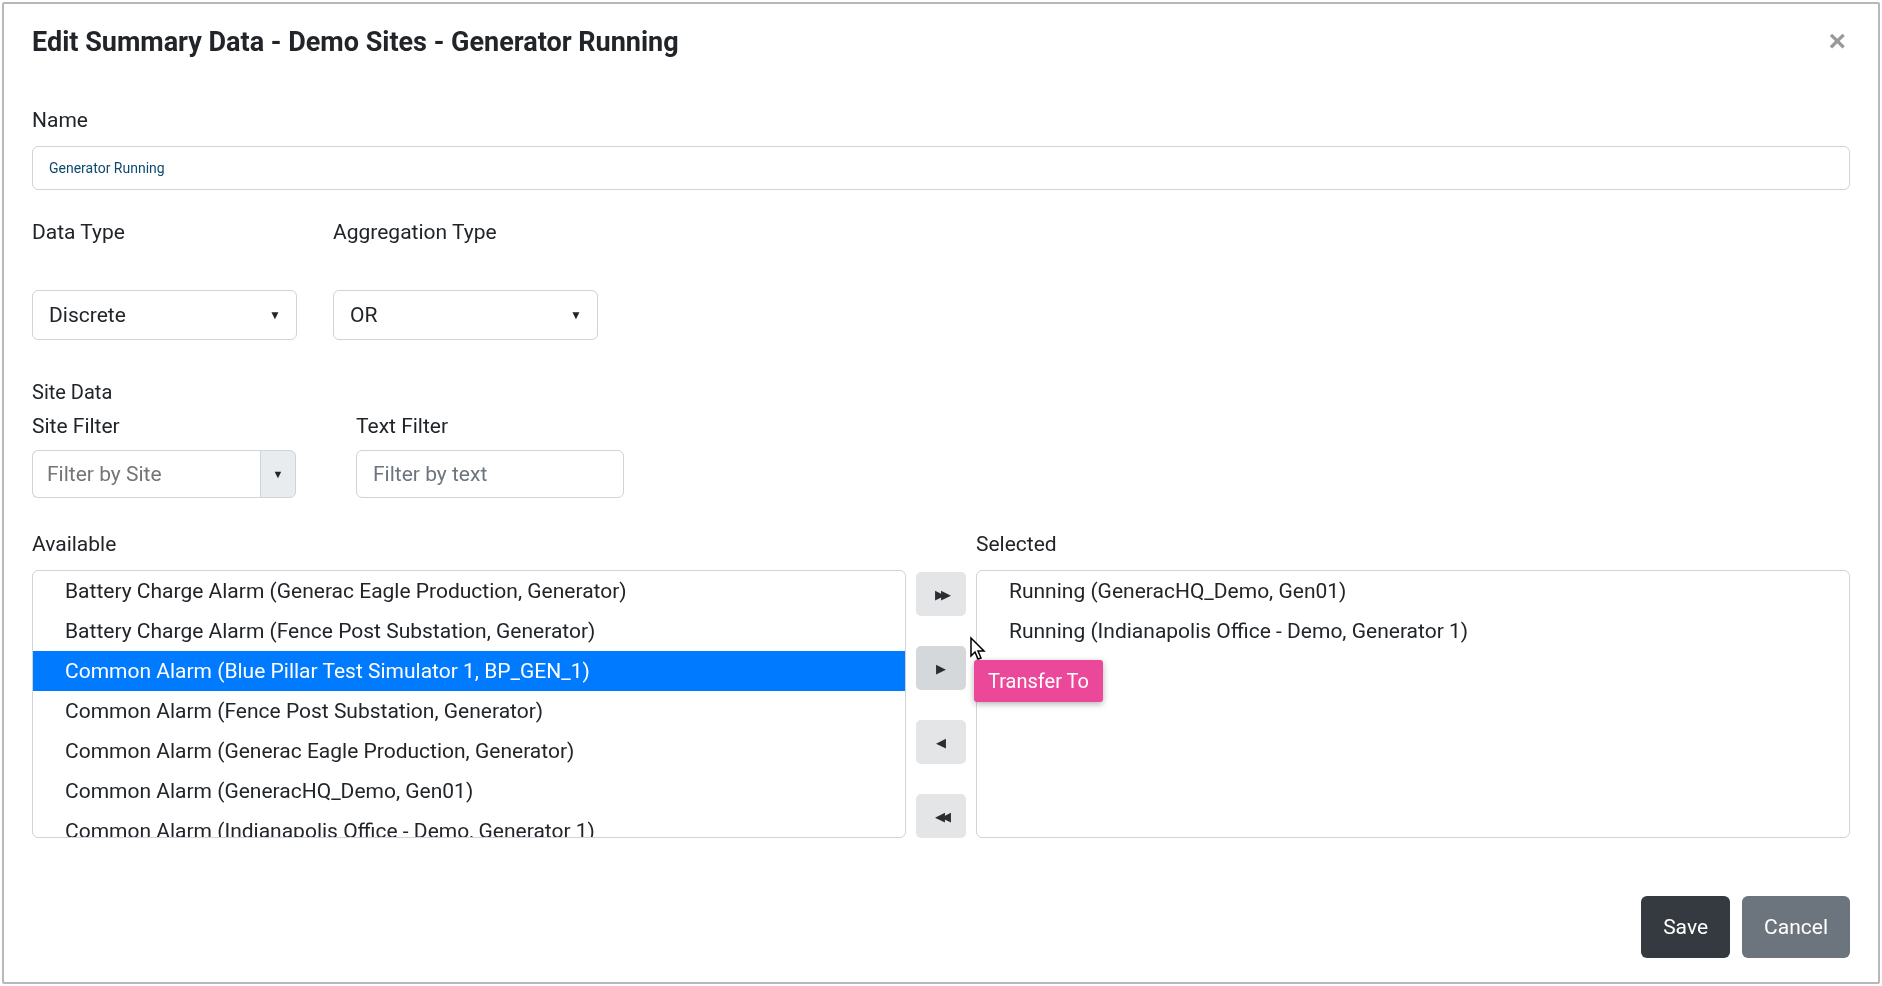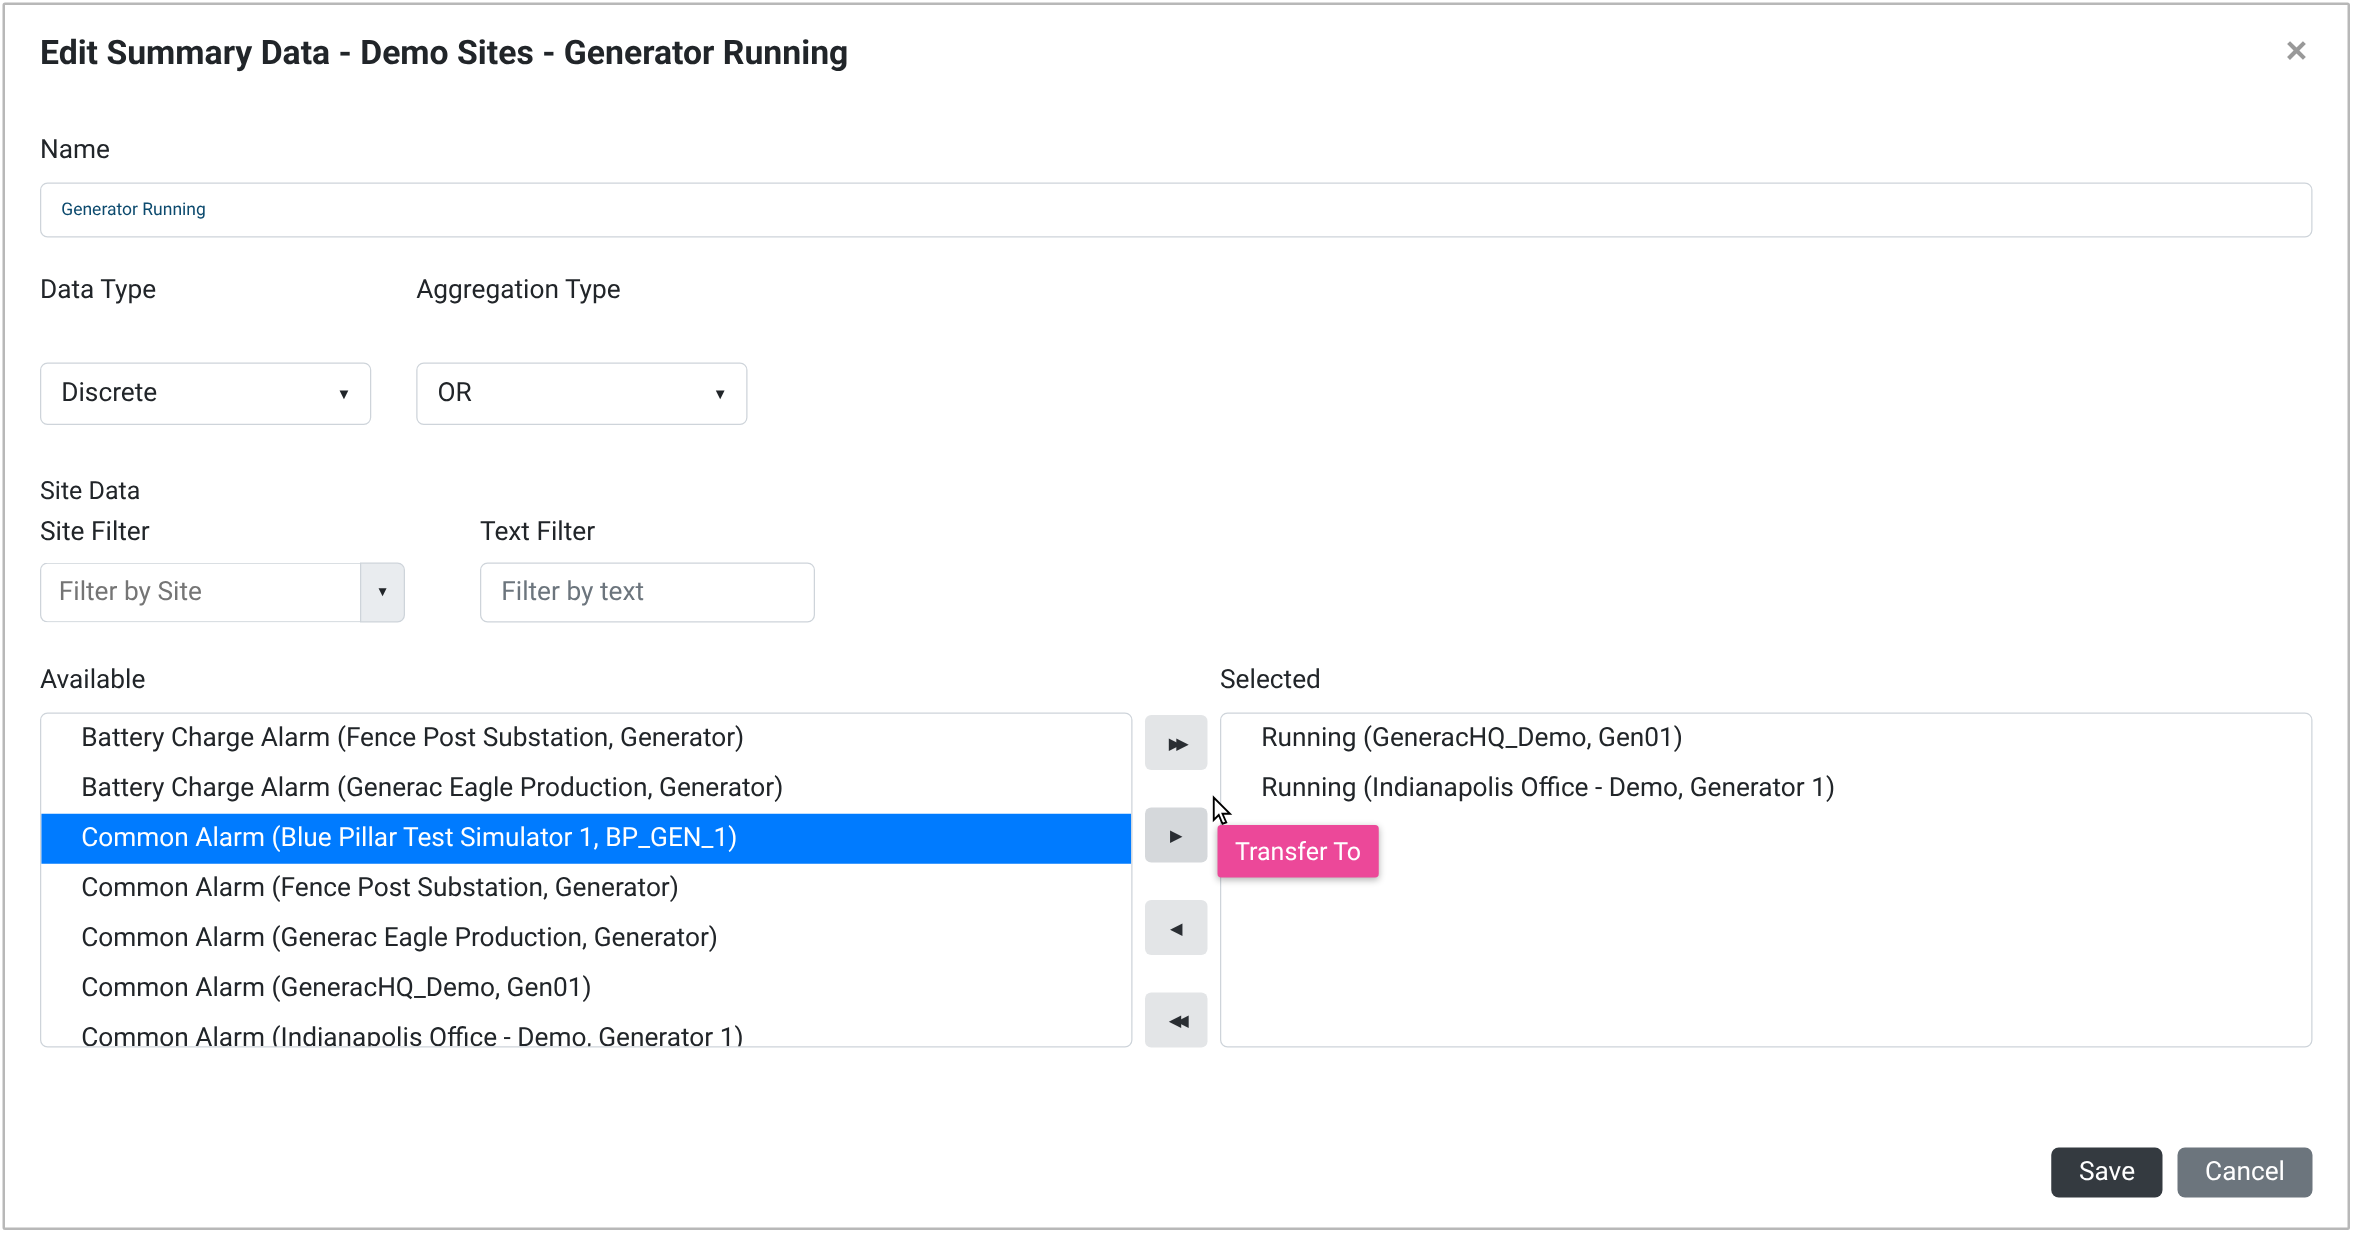--- a/index.html
+++ b/index.html
@@ -131,21 +131,21 @@
   display: flex;
 }
 .site-filter-input {
   padding: 11px 14px;
   font-size: 21px;
   border: 1px solid #ced4da;
   border-right: none;
   border-radius: 6px 0 0 6px;
   color: #6c757d;
   background: #fff;
-  width: 256px;
+  width: 228px;
   font-family: inherit;
 }
 .site-filter-btn {
   width: 36px;
   border: 1px solid #ced4da;
   border-radius: 0 6px 6px 0;
   background: #e9ecef;
   cursor: pointer;
   display: flex;
   align-items: center;
@@ -242,21 +242,21 @@
   z-index: 10;
 }
 .dialog-footer {
   position: absolute;
   bottom: 22px;
   right: 26px;
   display: flex;
   gap: 12px;
 }
 .btn {
-  padding: 8px 22px;
+  padding: 19px 22px;
   font-size: 21px;
   border: none;
   border-radius: 6px;
   cursor: pointer;
   color: #fff;
   font-family: inherit;
 }
 .btn-save {
   background: #343a40;
 }
@@ -332,22 +332,22 @@
     <div class="filter-col">
       <label class="form-label" style="margin-bottom:12px;">Text Filter</label>
       <input type="text" class="text-filter-input" placeholder="Filter by text" style="">
     </div>
   </div>
 
   <div class="dual-list">
     <div class="list-panel">
       <div class="list-label">Available</div>
       <div class="list-box" id="available-list">
+            <div class="list-item">Battery Charge Alarm (Generac Eagle Production, Generator)</div>
             <div class="list-item">Battery Charge Alarm (Fence Post Substation, Generator)</div>
-            <div class="list-item">Battery Charge Alarm (Generac Eagle Production, Generator)</div>
             <div class="list-item selected">Common Alarm (Blue Pillar Test Simulator 1, BP_GEN_1)</div>
             <div class="list-item">Common Alarm (Fence Post Substation, Generator)</div>
             <div class="list-item">Common Alarm (Generac Eagle Production, Generator)</div>
             <div class="list-item">Common Alarm (GeneracHQ_Demo, Gen01)</div>
             <div class="list-item">Common Alarm (Indianapolis Office - Demo, Generator 1)</div>
           </div>
     </div>
 
     <div class="transfer-btns">
       <button class="transfer-btn">

